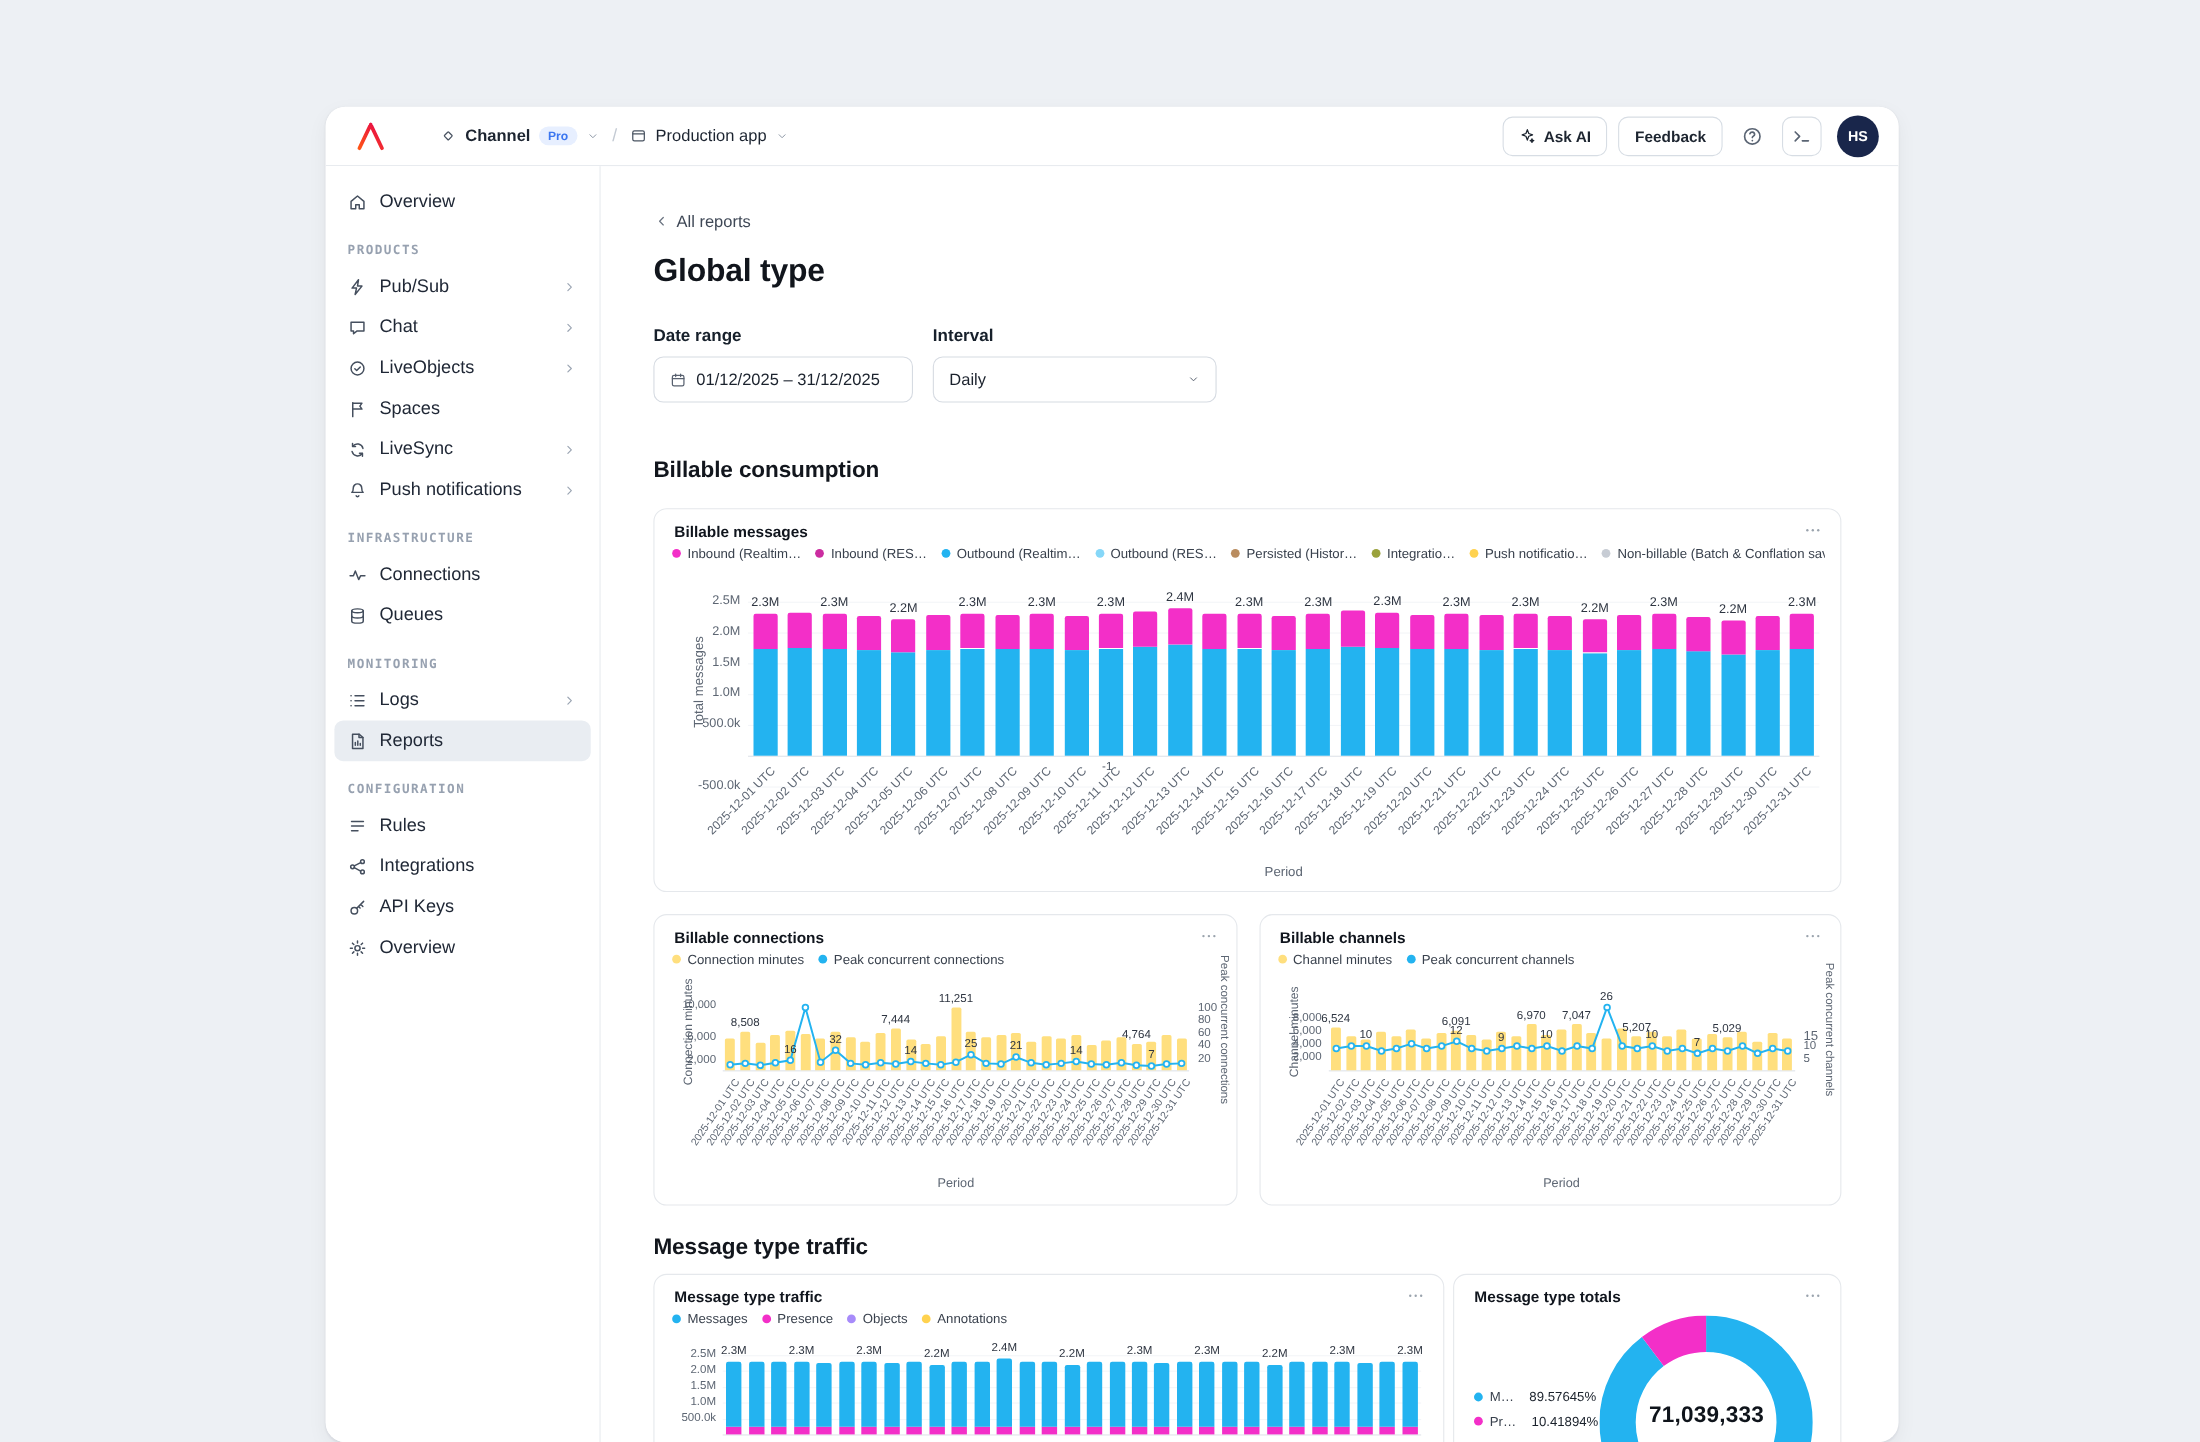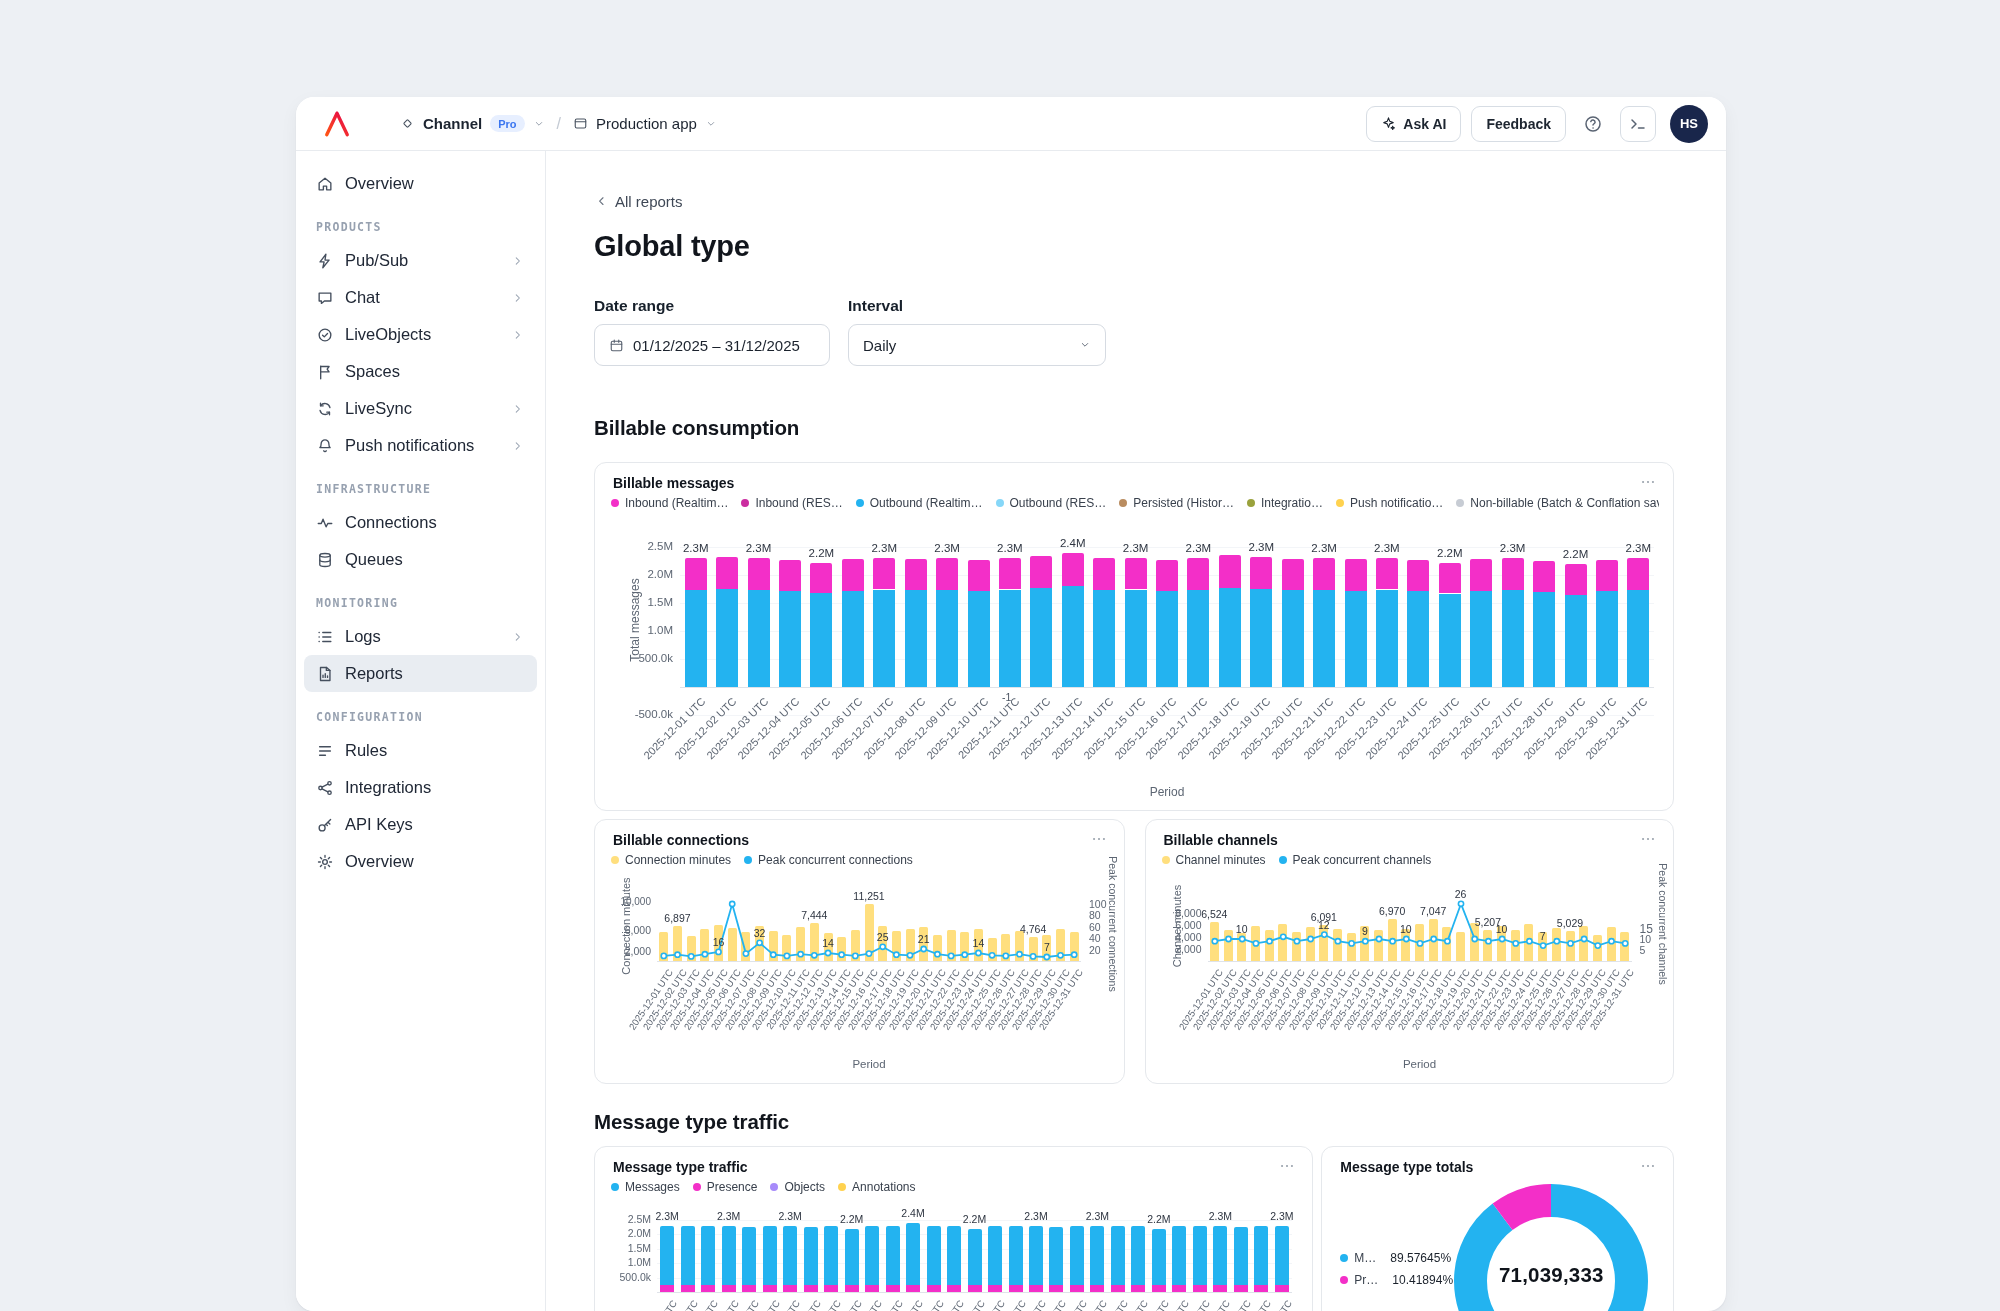--- a/index.html
+++ b/index.html
@@ -41,21 +41,21 @@
   .controls{display:flex;gap:18px;margin-top:34px}
   .ctrl-label{font-size:15.5px;font-weight:700;color:#17202b;margin-bottom:9px}
   .input{height:42px;border:1px solid #d6dbe2;border-radius:9px;background:#fff;display:flex;align-items:center;gap:9px;padding:0 14px;font:inherit;font-size:15px;color:#1b222d;cursor:pointer;box-sizing:border-box}
   .input .icn{color:#58616f}
   .input.date{width:236px}
   .input.select{width:258px;justify-content:space-between}
   h2{font-size:20.5px;font-weight:700;color:#12161d;margin:50px 0 0;letter-spacing:-.1px}
   h2#section-traffic{margin-top:26px}
   .chart-card{position:relative;border:1px solid #e5e8ec;border-radius:12px;background:#fff;box-sizing:border-box}
   #messages-card{margin-top:22px;height:349px}
-  .row2{display:flex;gap:20px;margin-top:8px}
+  .row2{display:flex;gap:20px;margin-top:20px}
   #conn-card{width:537px;height:265px}
   #chan-card{width:536px;height:265px}
   .row3{display:flex;gap:8px;margin-top:12px}
   #traffic-card{width:720px;height:420px}
   #totals-card{width:353px;height:420px}
   .card-title{position:absolute;left:18px;top:12px;font-size:14px;font-weight:700;color:#10151d}
   .dots{position:absolute;right:10px;top:7px;width:30px;height:26px;color:#9aa3ad;background:none;border:none;cursor:pointer;padding:0}
   .dots .icn{width:18px;height:18px}
   .legend{position:absolute;left:16px;top:33px;right:14px;display:flex;gap:13px;overflow:hidden;white-space:nowrap;align-items:center}
   .lg-item{display:inline-flex;align-items:center;gap:6px;font-size:12px;color:#39414d;flex:none;cursor:pointer}
@@ -636,21 +636,21 @@
           <div class="vbar" style="left: 420px; top: 110.9px; width: 9px; height: 30.1px; background: rgb(255, 223, 126); border-radius: 1.5px 1.5px 0px 0px;"></div>
           <div class="xtick steep" style="left: 426.5px; top: 147px;">2025-12-27 UTC</div>
           <div class="vbar" style="left: 433.6px; top: 116.7px; width: 9px; height: 24.3px; background: rgb(255, 223, 126); border-radius: 1.5px 1.5px 0px 0px;"></div>
           <div class="xtick steep" style="left: 440.1px; top: 147px;">2025-12-28 UTC</div>
           <div class="vbar" style="left: 447.3px; top: 115px; width: 9px; height: 26px; background: rgb(255, 223, 126); border-radius: 1.5px 1.5px 0px 0px;"></div>
           <div class="xtick steep" style="left: 453.8px; top: 147px;">2025-12-29 UTC</div>
           <div class="vbar" style="left: 461px; top: 109.4px; width: 9px; height: 31.6px; background: rgb(255, 223, 126); border-radius: 1.5px 1.5px 0px 0px;"></div>
           <div class="xtick steep" style="left: 467.5px; top: 147px;">2025-12-30 UTC</div>
           <div class="vbar" style="left: 474.7px; top: 111.9px; width: 9px; height: 29.1px; background: rgb(255, 223, 126); border-radius: 1.5px 1.5px 0px 0px;"></div>
           <div class="xtick steep" style="left: 481.2px; top: 147px;">2025-12-31 UTC</div>
-          <div class="pt-lbl" style="left: 59.5px; top: 91.8px; width: 46px;">6,897</div>
+          <div class="pt-lbl" style="left: 59.5px; top: 91.8px; width: 46px;">8,508</div>
           <div class="pt-lbl" style="left: 196.3px; top: 89px; width: 46px;">7,444</div>
           <div class="pt-lbl" style="left: 251px; top: 69.6px; width: 46px;">11,251</div>
           <div class="pt-lbl" style="left: 415.1px; top: 102.7px; width: 46px;">4,764</div>
           <svg class="plot-svg" width="424" height="69" viewBox="0 0 424 69" style="left: 62px; top: 78px;">
             <polyline points="6.8,57.9 20.5,56.7 34.2,58.4 47.9,56.2 61.5,53.9 75.2,6.0 88.9,55.6 102.6,44.8 116.3,56.7 129.9,57.9 143.6,56.2 157.3,57.3 171.0,55.0 184.6,56.7 198.3,57.9 212.0,55.6 225.7,48.8 239.4,56.7 253.0,57.3 266.7,51.0 280.4,56.2 294.1,57.9 307.7,56.7 321.4,55.0 335.1,57.3 348.8,57.9 362.5,56.2 376.1,58.4 389.8,59.0 403.5,57.3 417.2,56.7" fill="none" stroke="#23b3f0" stroke-width="1.8"></polyline>
             <circle cx="6.8" cy="57.9" r="2.6" fill="#fff" stroke="#23b3f0" stroke-width="1.6"></circle>
             <circle cx="20.5" cy="56.7" r="2.6" fill="#fff" stroke="#23b3f0" stroke-width="1.6"></circle>
             <circle cx="34.2" cy="58.4" r="2.6" fill="#fff" stroke="#23b3f0" stroke-width="1.6"></circle>
             <circle cx="47.9" cy="56.2" r="2.6" fill="#fff" stroke="#23b3f0" stroke-width="1.6"></circle>
             <circle cx="61.5" cy="53.9" r="2.6" fill="#fff" stroke="#23b3f0" stroke-width="1.6"></circle>

